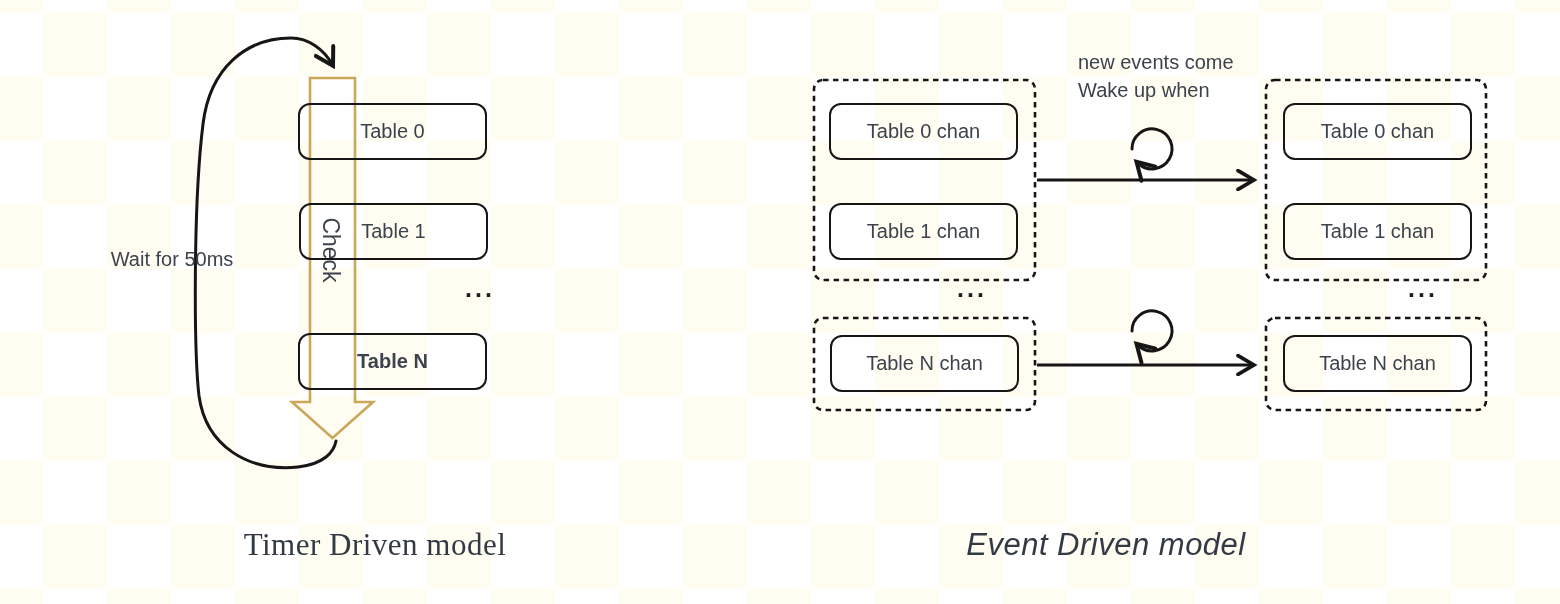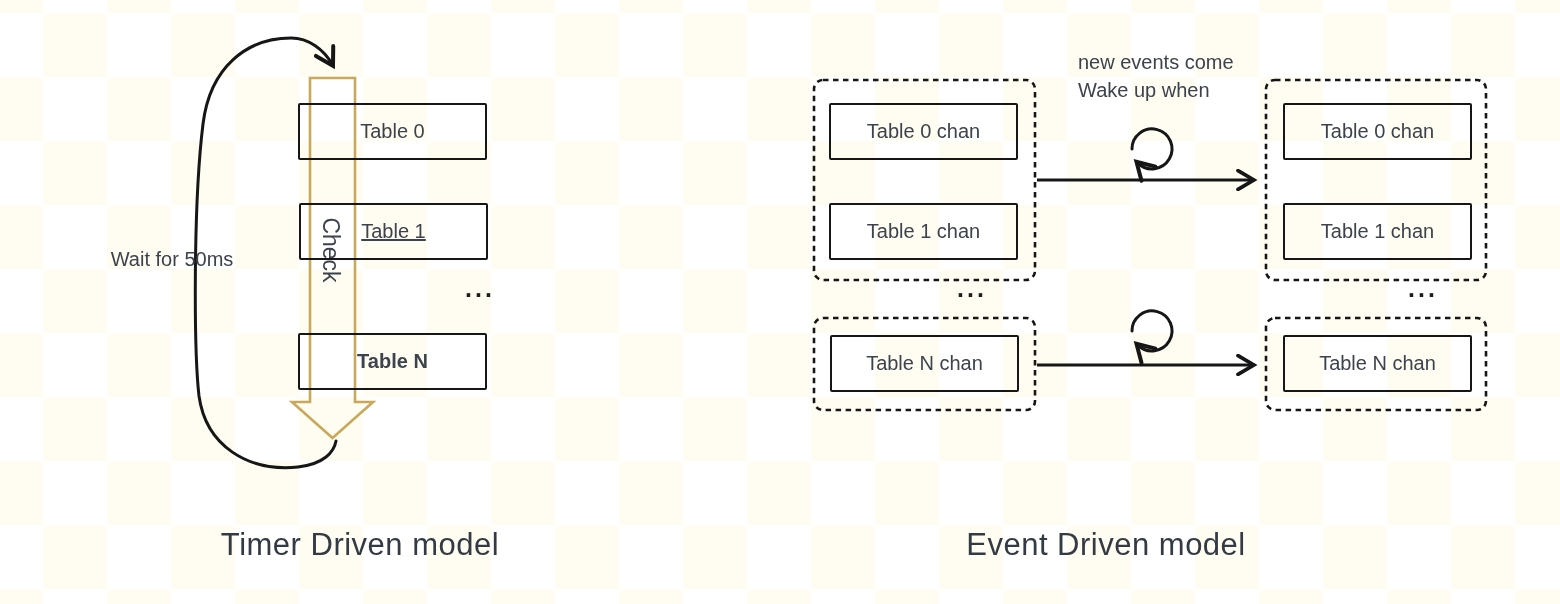--- a/index.html
+++ b/index.html
@@ -12,21 +12,21 @@
     background-image:conic-gradient(#ffffff 90deg,#fffdf2 90deg 180deg,#ffffff 180deg 270deg,#fffdf2 270deg);
     background-size:128px 128px;
     background-position:-21px -51px;
   }
   .layer{position:absolute;left:0;top:0;width:1560px;height:604px;}
   .abs{position:absolute;margin-left:47px;}
   .tbox{
     position:absolute;
     width:189px;height:57px;
     border:2.6px solid #161616;
-    border-radius:2px;
+    border-radius:12px;
     display:flex;align-items:center;justify-content:center;
     font-size:20px;color:#3d434c;
     box-sizing:border-box;
     background:transparent;
   }
   .label{color:#3d434c;font-size:20px;white-space:nowrap;}
   .dots{color:#1d1d1d;font-size:25px;font-weight:bold;letter-spacing:3px;line-height:10px;}
   .title{
     position:absolute;width:420px;text-align:center;
     font-size:31px;color:#333a44;letter-spacing:0.5px;
@@ -73,29 +73,29 @@
     </g>
   </svg>
 
   <div class="abs label" style="left:60px;top:248px;width:130px;text-align:center;">Wait for 50ms</div>
 
   <div class="check-label">Check</div>
 
   <div class="tbox" style="left:298px;top:103px;">
     <span>Table 0</span>
   </div>
-  <div class="tbox" style="left:299px;top:203px;text-decoration:underline;">
+  <div class="tbox" style="left:299px;top:203px;">
     <span>Table 1</span>
   </div>
   <div class="abs dots" style="left:403px;top:283px;width:60px;text-align:center;">...</div>
   <div class="tbox" style="left:298px;top:333px;font-weight:bold;">
     <span>Table N</span>
   </div>
 
-  <div class="title" style="left:150px;top:527px;">Timer Driven model</div>
+  <div class="title" style="left:165px;top:527px;font-family:Liberation Serif, serif;">Timer Driven model</div>
 
   <div class="wake">
     <div>new events come</div>
     <div>Wake up when</div>
   </div>
 
   <div class="tbox" style="left:829px;top:103px;">
     <span>Table 0 chan</span>
   </div>
   <div class="tbox" style="left:829px;top:203px;">
@@ -110,15 +110,15 @@
     <span>Table 0 chan</span>
   </div>
   <div class="tbox" style="left:1283px;top:203px;">
     <span>Table 1 chan</span>
   </div>
   <div class="abs dots" style="left:1346px;top:283px;width:60px;text-align:center;">...</div>
   <div class="tbox" style="left:1283px;top:335px;">
     <span>Table N chan</span>
   </div>
 
-  <div class="title" style="left:896px;top:527px;">Event Driven model</div>
+  <div class="title" style="left:896px;top:527px;font-style:italic;">Event Driven model</div>
 
 </div>
 
 </body></html>

